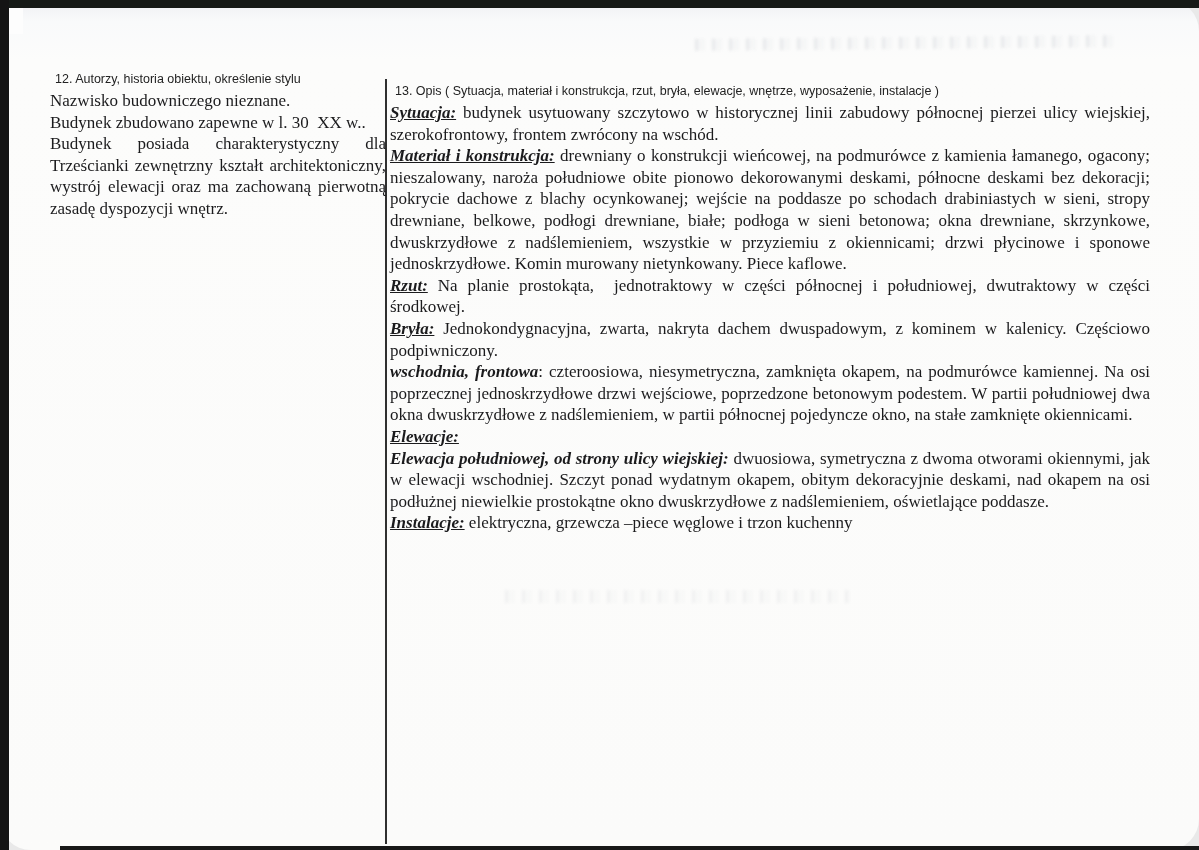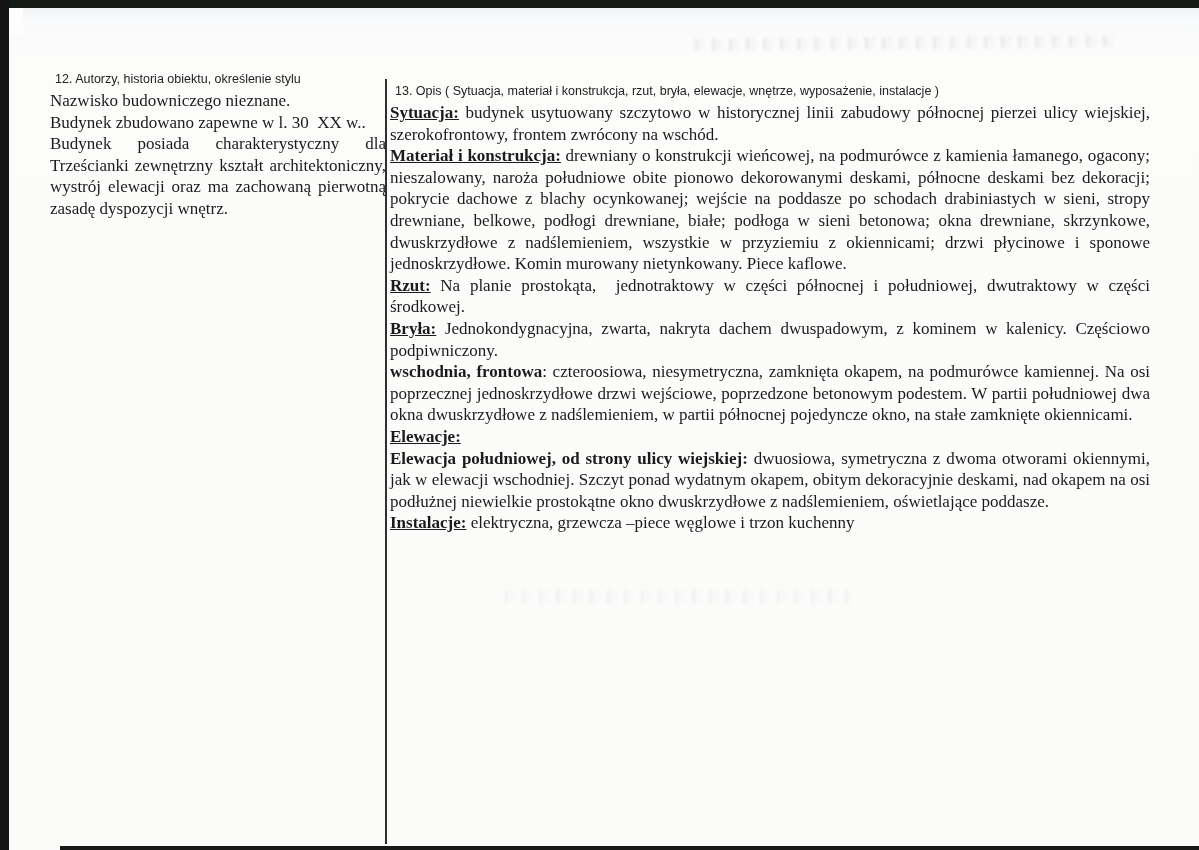--- a/index.html
+++ b/index.html
@@ -5,20 +5,21 @@
   html, body { margin: 0; padding: 0; }
   body {
     width: 1199px; height: 850px;
     overflow: hidden; position: relative;
     background: #e9e9e9;
     font-family: "Liberation Serif", serif;
   }
   .scan {
     position: absolute; inset: 0;
     background: linear-gradient(180deg, #eef0f3 0%, #f9fafb 22px, #fcfcfb 60px, #fbfbfa 100%);
+    border-radius: 31px;
   }
   .edge-top    { position: absolute; top: 0; left: 0; width: 100%; height: 8px; background: #161a17; }
   .edge-left   { position: absolute; top: 0; left: 0; width: 9px; height: 100%; background: #141414; }
   .edge-bottom { position: absolute; bottom: 0; left: 60px; right: 0; height: 4px; background: #181818; }
   .corner-sliver { position: absolute; top: 8px; left: 9px; width: 14px; height: 26px; background: #fdfdfd; }
 
   .divider {
     position: absolute; left: 385px; top: 79px; bottom: 6px; width: 2px;
     background: #303030;
   }
@@ -31,21 +32,21 @@
     font-family: "Liberation Sans", sans-serif;
     font-size: 12.5px; line-height: 15px;
     color: #222; margin: 0 0 3px 5px;
     white-space: nowrap;
   }
   .body, .sec {
     font-size: 17px; line-height: 21.6px;
     text-align: justify; margin: 0;
     color: #1b1b1d;
   }
-  .lbl { font-weight: bold; }
+  .lbl { font-weight: bold; font-style: italic; }
   .u   { text-decoration: underline; }
 
   .ghost {
     position: absolute;
     filter: blur(1.4px);
     opacity: 0.75;
     background: repeating-linear-gradient(90deg,
       rgba(128,136,148,0.20) 0px, rgba(128,136,148,0.20) 3px,
       rgba(128,136,148,0.06) 3px, rgba(128,136,148,0.06) 10px,
       rgba(128,136,148,0.00) 10px, rgba(128,136,148,0.00) 17px);

